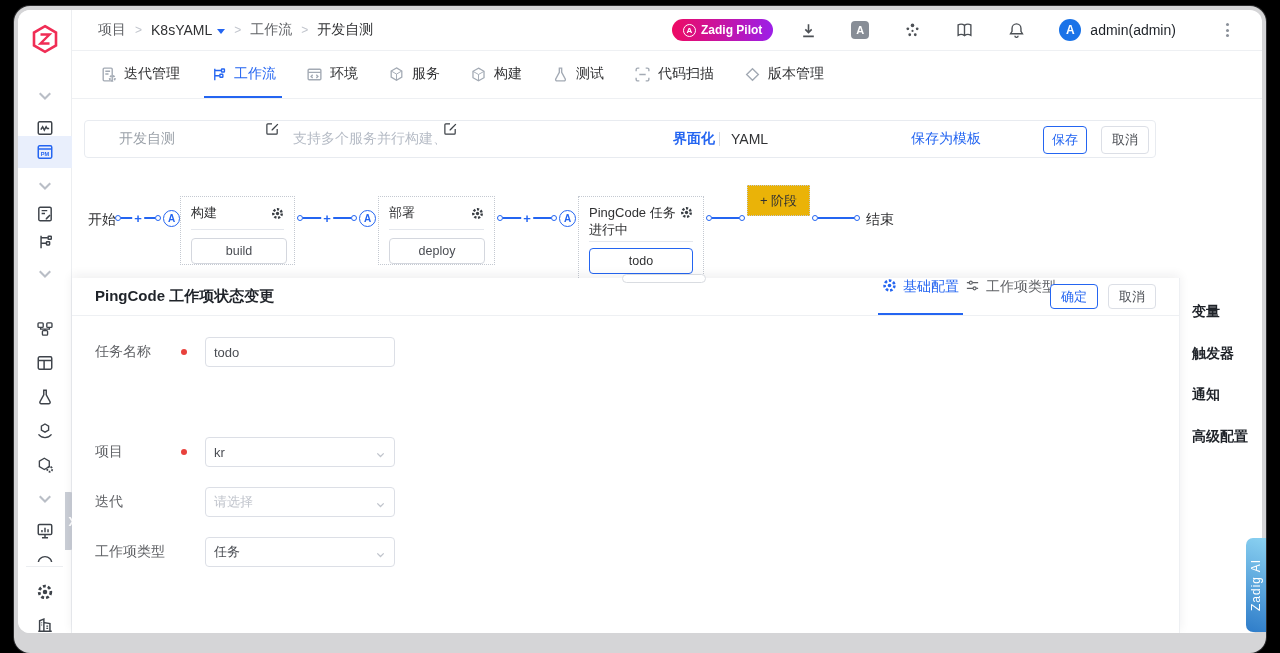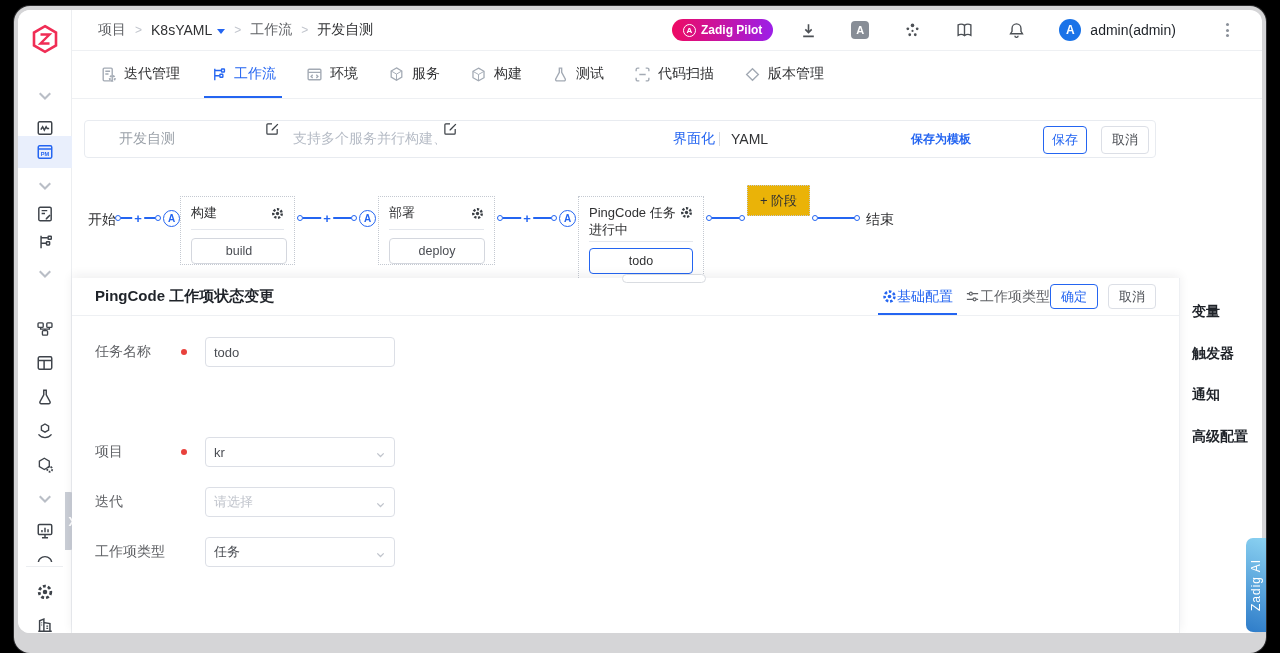--- a/index.html
+++ b/index.html
@@ -55,24 +55,24 @@
   .tab.active::after{content:"";position:absolute;left:-6px;right:-6px;bottom:0;height:2px;background:var(--blue)}
   .tabbar-line{position:absolute;left:54px;top:88px;width:1190px;height:1px;background:var(--line)}
 
   
   .wf-toolbar{position:absolute;left:66px;top:110px;width:1072px;height:38px;border:1px solid var(--bd2);border-radius:4px;background:#fff}
   .wf-toolbar>*{position:absolute;top:0;height:36px;display:flex;align-items:center}
   .wf-name{left:34px;font-size:14px;color:#9aa0a8}
   .edit-ic{width:15px;height:15px;color:#3a3f45;cursor:pointer}
   .edit1{left:180px}.edit2{left:358px}
   .wf-desc{left:208px;width:144px;font-size:14px;color:#b6bcc6;overflow:hidden;white-space:nowrap}
-  .view-ui{left:588px;font-size:14px;color:var(--blue);font-weight:normal;cursor:pointer}
+  .view-ui{left:588px;font-size:14px;color:var(--blue);font-weight:bold;cursor:pointer}
   .view-div{left:634px;top:11px;height:14px;width:1px;background:#d8dce2}
   .view-yaml{left:646px;font-size:14px;color:var(--txt);cursor:pointer}
-  .save-tpl{left:826px;font-size:12px;color:var(--blue);font-weight:bold;cursor:pointer}
+  .save-tpl{left:826px;font-size:14px;color:var(--blue);font-weight:normal;cursor:pointer}
   .btn{display:flex;align-items:center;justify-content:center;font-size:13px;border-radius:4px;background:#fff;cursor:pointer}
   .btn-primary{border:1px solid var(--blue);color:var(--blue)}
   .btn-plain{border:1px solid var(--bd);color:#4a4d53}
   .save-btn{left:958px;top:5px!important;width:44px;height:28px}
   .cancel-btn{left:1016px;top:5px!important;width:48px;height:28px}
 
   
   .node-label{position:absolute;font-size:14px;color:var(--txt)}
   .conn{position:absolute;top:200px;height:16px;display:flex;align-items:center}
   .cdot{width:6px;height:6px;border:1.4px solid var(--blue);border-radius:50%;background:#fff;flex:none}
@@ -90,21 +90,21 @@
   .job-selected{border-color:var(--blue);width:104px;margin-top:6px;color:var(--txt)}
   .add-stage{position:absolute;left:729px;top:175px;width:63px;height:31px;border:1px dotted #c4c9d1;
     display:flex;align-items:center;justify-content:center;font-size:13px;color:var(--txt);cursor:pointer;background:#eab308}
   .scroll-pill{position:absolute;left:604px;top:264px;width:84px;height:9px;background:#fff;border:1px solid #d9dce1;border-radius:5px;z-index:30;cursor:pointer}
 
   
   .panel{position:absolute;left:54px;top:268px;width:1108px;height:355px;background:#fff;z-index:20;
     box-shadow:0 -3px 10px rgba(31,35,41,.07);border-right:1px solid var(--line)}
   .panel-title{position:absolute;left:23px;top:9px;font-size:15px;font-weight:bold;color:#1f2329}
   .panel-divider{position:absolute;left:0;top:37px;width:100%;height:1px;background:var(--line)}
-  .ptab{position:absolute;top:0;height:37px;display:flex;align-items:center;font-size:14px;cursor:pointer}
+  .ptab{position:absolute;top:0;height:37px;display:flex;gap:6px;font-size:14px;cursor:pointer}
   .ptab svg{width:15px;height:15px}
   .ptab-basic{left:810px;color:var(--blue)}
   .ptab-basic::after{content:"";position:absolute;left:-4px;right:-4px;bottom:0;height:2px;background:var(--blue)}
   .ptab-sched{left:893px;color:var(--txt2)}
   .pconfirm{position:absolute;left:978px;top:6px;width:48px;height:25px}
   .pcancel{position:absolute;left:1036px;top:6px;width:48px;height:25px}
   .frow{position:absolute;left:23px;width:420px;height:30px;display:flex;align-items:center}
   .flabel{width:86px;font-size:14px;color:var(--txt2);flex:none}
   .fdot{width:24px;flex:none;display:flex;align-items:center}
   .fdot i{width:6px;height:6px;border-radius:50%;background:var(--red)}

